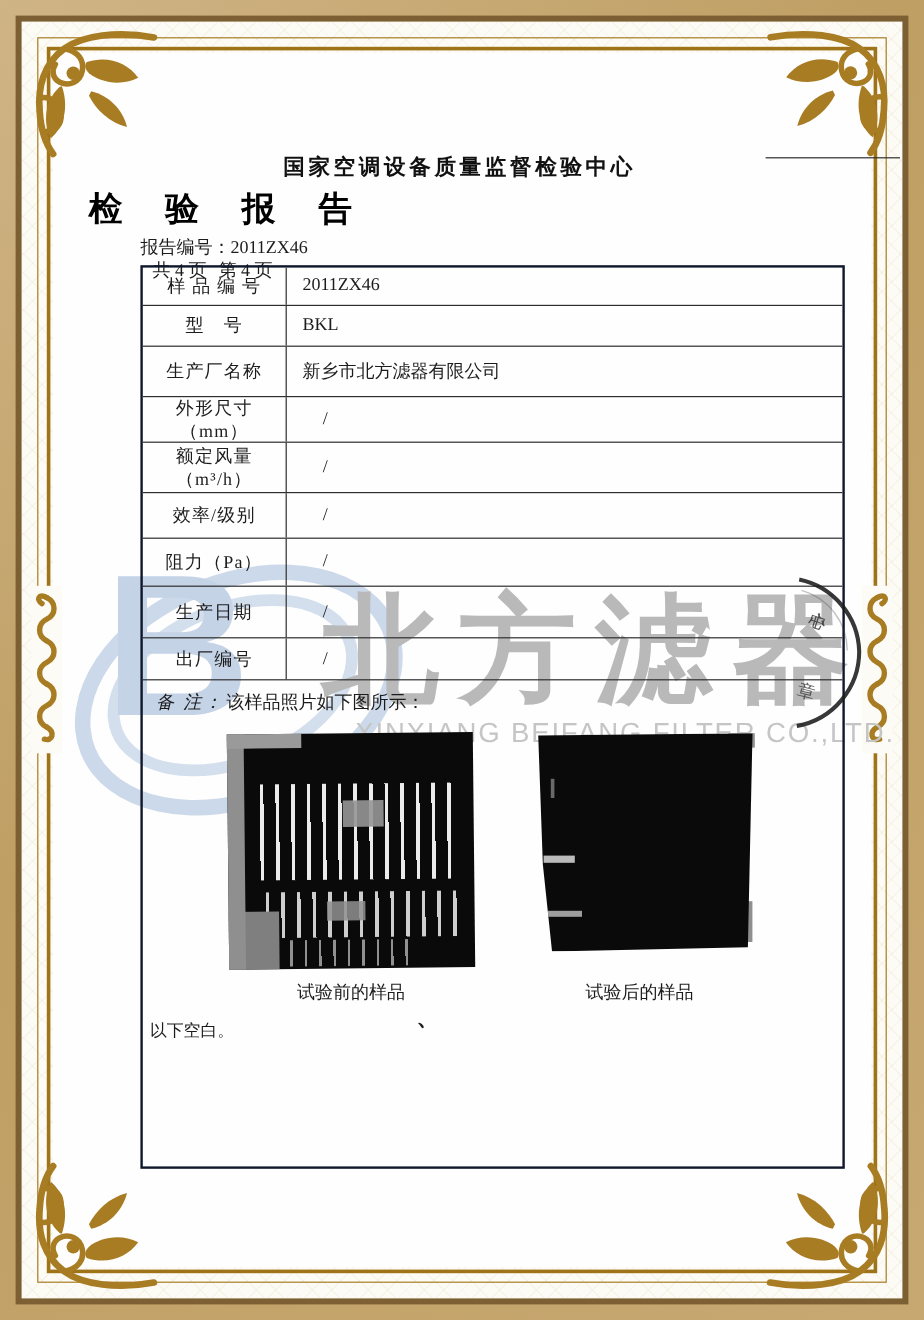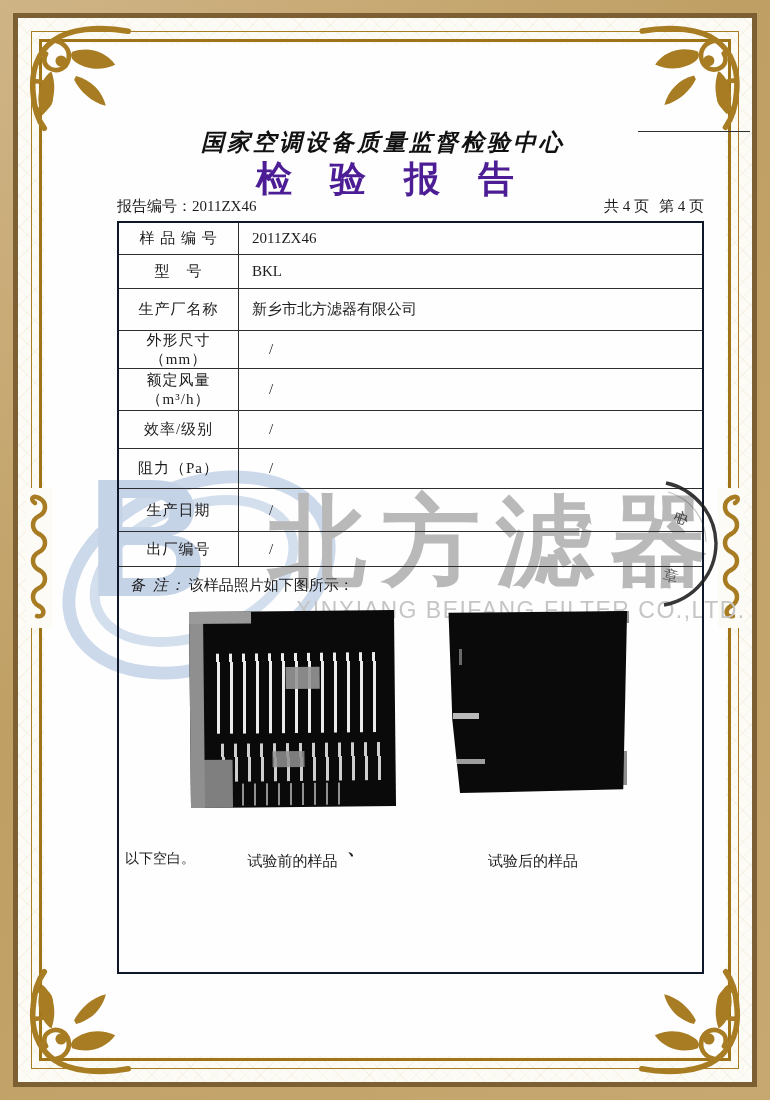--- a/index.html
+++ b/index.html
@@ -40,43 +40,43 @@
   .wm-b{position:absolute; left:32px; top:-12px; font-family:"Liberation Sans","DejaVu Sans",sans-serif;
         font-weight:bold; font-size:168px; color:#c5d3e7; line-height:1.2;}
   .wm-cn{left:268px; top:488px; font-family:"Liberation Sans","DejaVu Sans",sans-serif;
          font-weight:bold; font-size:98px; letter-spacing:16px; color:#b9b9b9; white-space:nowrap; line-height:1.1;}
   .wm-en{left:296px; top:597px; font-family:"Liberation Sans","DejaVu Sans",sans-serif;
          font-size:23px; letter-spacing:1.5px; color:#c5c5c5; white-space:nowrap;}
 
   
   .hdr-center{position:absolute; left:56px; right:60px; top:127px; z-index:2; text-align:center;
       font-family:"Liberation Sans","DejaVu Sans",sans-serif;
-      font-weight:bold; font-size:23px; letter-spacing:3px; color:#111;font-style:italic;}
-  .hdr-title{position:absolute; left:60px; right:60px; top:155px; z-index:2; text-align:center;
+      font-weight:bold; font-size:18px; letter-spacing:3px; color:#111;}
+  .hdr-title{position:absolute; left:60px; right:60px; top:155px; z-index:2; text-align:left;
       font-family:"Liberation Sans","DejaVu Sans",sans-serif;
-      font-weight:bold; font-size:36px; letter-spacing:14px; padding-left:14px; color:#4c1d95;}
+      font-weight:bold; font-size:28px; letter-spacing:14px; padding-left:14px; color:#000000;}
   .meta{position:absolute; left:117px; width:587px; top:197px; z-index:2;
-      display:flex; justify-content:space-between; font-size:15px;}
+      display:flex; justify-content:space-between; font-size:15px;flex-direction:column;}
   .meta .pg span{margin-left:10px;margin-top:48px;}
 
   
   .tbl{position:absolute; left:117px; top:221px; width:587px; height:753px; z-index:2;
        border:2px solid #0f172a; box-sizing:border-box; background:transparent; font-size:15px;}
   .tr{display:flex; border-bottom:1.5px solid #2e2e2e; box-sizing:border-box;}
   .th{width:120px; flex:0 0 120px; border-right:1.5px solid #2e2e2e; box-sizing:border-box;
       display:flex; align-items:center; justify-content:center; text-align:center; letter-spacing:1px;}
   .td{flex:1; display:flex; align-items:center; padding-left:13px; box-sizing:border-box;}
   .td.slash{padding-left:30px;}
   .hd{flex:1; display:flex; align-items:center; justify-content:center;
       font-size:16px; letter-spacing:12px; padding-left:12px;}
   .remark{position:relative; height:371px; box-sizing:border-box;}
   .remark-line{position:absolute; left:11px; top:9px; font-size:15px;}
   .remark-line .lbl{letter-spacing:2px; margin-right:2px;font-style:italic;}
   .blank-note{position:absolute; left:6px; top:283px; font-size:14px;}
-  .cap{position:absolute; top:251px; text-align:center; font-size:15px;margin-top:34px;}
+  .cap{position:absolute; top:251px; text-align:center; font-size:15px;}
   .cap.before{left:71px; width:205px;}
   .cap.after{left:318px; width:192px;}
   .pause{position:absolute; left:228px; top:268px; font-size:19px; font-weight:bold;}
 
   
   .photo{position:absolute; top:44px;}
   .photo-before{
     left:71px; width:205px; height:196px; background-color:#0a0a0a; transform:rotate(-.6deg);
     background-image:
       linear-gradient(#9a9a9a,#9a9a9a),

